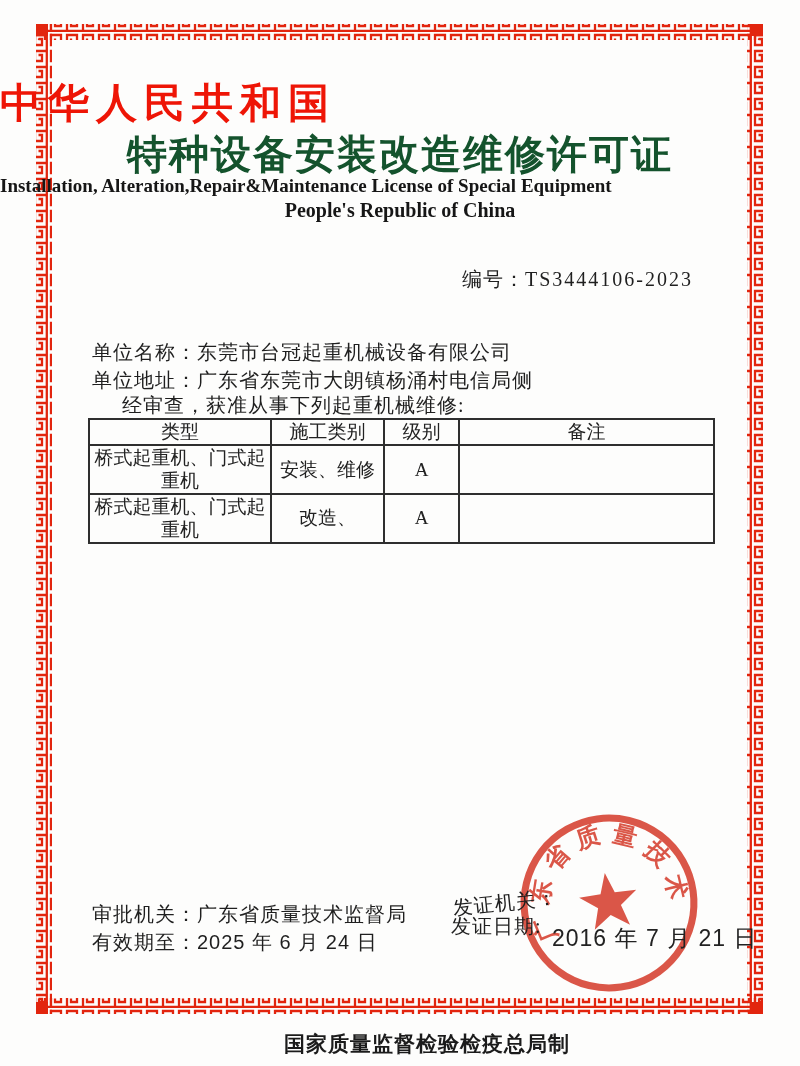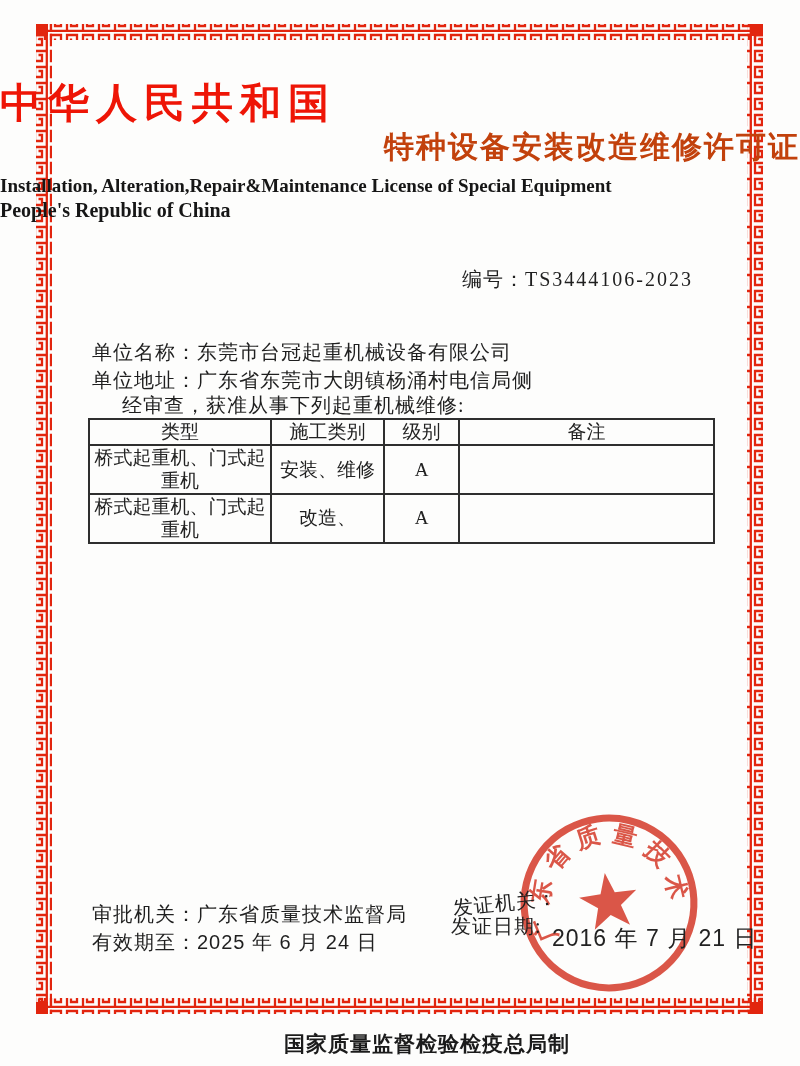--- a/index.html
+++ b/index.html
@@ -15,27 +15,27 @@
   .abs { position: absolute; }
   .frame-svg { left: 0; top: 0; width: 800px; height: 1066px; pointer-events: none; }
 
   .cn-title1 {
     left: 0; right: 0; top: 76px; 
     font-size: 41px; font-weight: 700; color: #ee1506;
     letter-spacing: 7px;
     font-family: "Liberation Sans", "DejaVu Sans", sans-serif;
   }
   .cn-title2 {
-    left: 0; right: 0; top: 127px; text-align: right;
-    font-size: 30px; font-weight: 700; color: #c2410c;
+    left: 0; right: 0; top: 127px; text-align: center;
+    font-size: 40px; font-weight: 700; color: #14532d;
     letter-spacing: 2px;
     font-family: "Liberation Sans", "DejaVu Sans", sans-serif;
   }
   .en-title1 { left: 0; right: 0; top: 175px; text-align: left; font-size: 19px; font-weight: 700; color: #161616; }
-  .en-title2 { left: 0; right: 0; top: 199px; font-size: 20px; font-weight: 700; color: #161616; }
+  .en-title2 { left: 0; right: 0; top: 199px; text-align: center; font-size: 20px; font-weight: 700; color: #161616; }
   .equip-cat { left: 0; right: 0; top: 221px; text-align: center; font-size: 27px; letter-spacing: 6px; color: #141414; }
 
   .license-no { left: 462px; top: 266px; font-size: 20px; letter-spacing: 1px; }
   .license-no .val { letter-spacing: 2px; }
 
   .field-line { left: 92px; font-size: 20px; letter-spacing: 1px; }
   .f-name { top: 339px; }
   .f-addr { top: 367px; }
   .f-note { left: 122px; top: 392px; }
 

